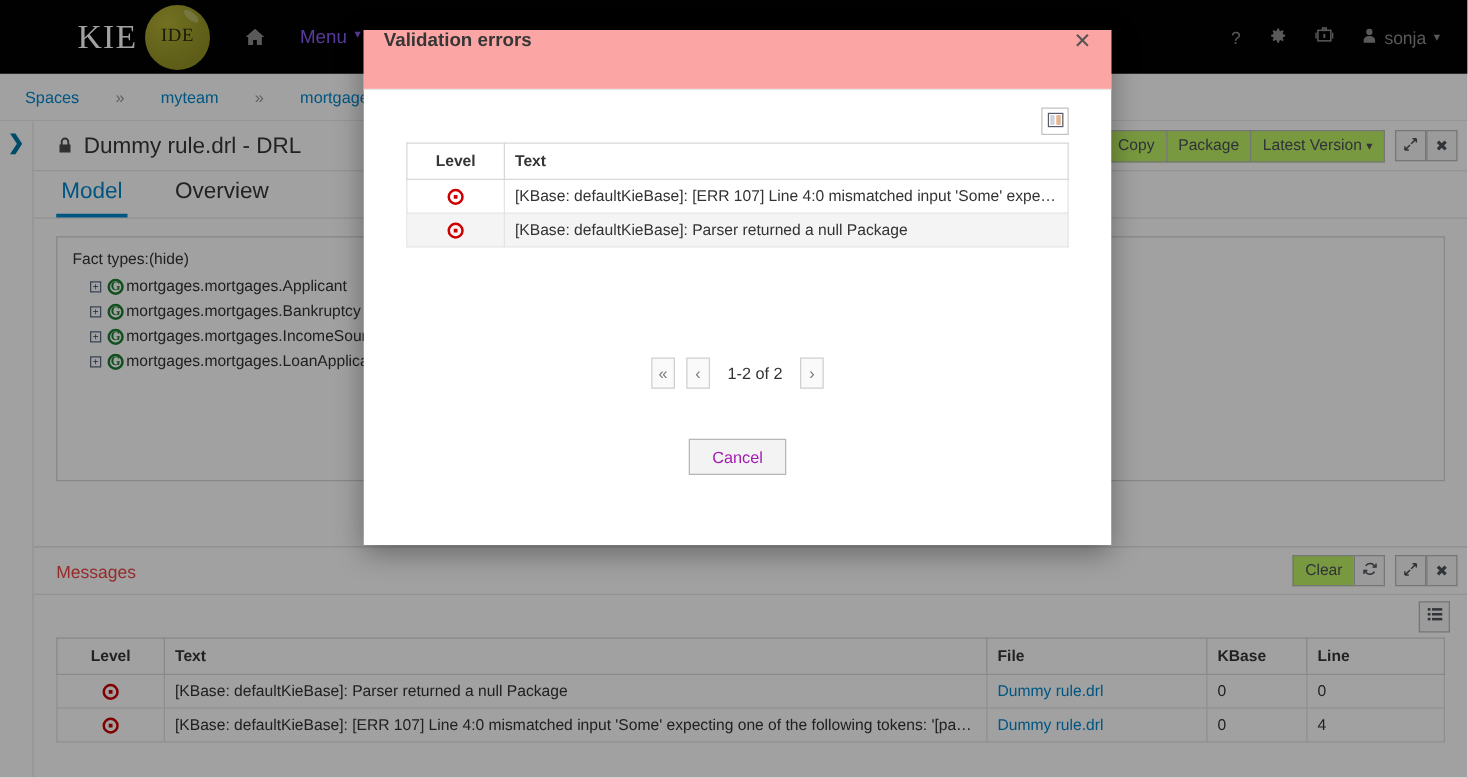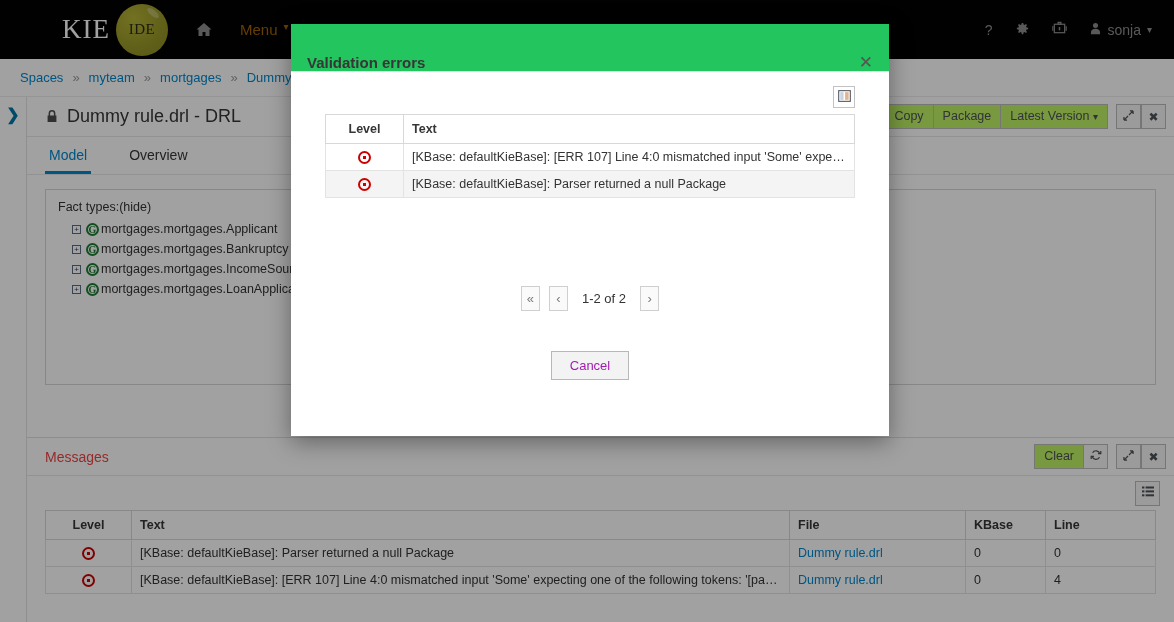--- a/index.html
+++ b/index.html
@@ -34,33 +34,34 @@
   }
   .brand-badge::after{
     content:""; position:absolute; top:6px; left:30px; width:14px; height:6px;
     border-radius:50%; background:rgba(255,255,255,.28); transform:rotate(38deg);
   }
   .brand-badge span {
     font-family: "Liberation Serif", serif;
     font-size: 15px; color: #2c2c12; letter-spacing: .5px;
   }
   .nav-left { display: flex; align-items: center; margin-left: 28px; gap: 28px; }
-  .nav-item { color: #a16207; font-size: 15px; cursor: pointer; display:flex; align-items:flex-start; gap:6px;}
+  .nav-item { color: #8b5cf6; font-size: 15px; cursor: pointer; display:flex; align-items:flex-start; gap:6px;}
   .nav-item svg { display:block; }
   .nav-right { margin-left: auto; display: flex; align-items: center; gap: 22px; padding-right: 22px; }
   .nav-right .ni { color: #8e8e8e; font-size: 14px; cursor: pointer; display:flex; align-items:center; gap:6px; }
   .nav-right .ni.user { font-size: 14px; }
   .caret { font-size: 10px; }
 
   
   .breadcrumb {
     position: absolute; top: 59px; left: 0; right: 0; height: 38px;
     background: #fff; display: flex; align-items: center; padding-left: 20px;
     border-bottom: 1px solid #ededed;
     font-size: 13px;
+    gap: 20px;
   }
   .breadcrumb a { color: #0088ce; text-decoration: none; cursor: pointer; }
   .breadcrumb .sep { color: #9a9a9a; margin: 0 9px; }
 
   
   .workspace { position: absolute; top: 97px; left: 0; right: 0; bottom: 0; background: #fff; }
   .left-rail {
     position: absolute; left: 0; top: 0; width: 27px; bottom: 0;
     background: #fff; border-right: 1px solid #e4e4e4;
     display: flex; justify-content: center; padding-top: 10px;
@@ -88,21 +89,21 @@
   .btn-group .btn:last-child { border-right-width: 1px; }
   .btn-sep { width: 8px; }
   .icon-btn {
     border: 1px solid #bbb; background: #f5f5f5; color: #4d5258;
     width: 25px; height: 25px; display: flex; align-items: center; justify-content: center;
     cursor: pointer; font-size: 12px;
   }
 
   .editor-tabs { height: 38px; display: flex; align-items: flex-end; padding-left: 18px; border-bottom: 1px solid #e8e8e8; }
   .etab {
-    font-size: 14px; color: #363636; padding: 0 4px 8px; margin-right: 34px; cursor: pointer;
+    font-size: 18px; color: #363636; padding: 0 4px 8px; margin-right: 34px; cursor: pointer;
     border-bottom: 3px solid transparent;
   }
   .etab.active { color: #0088ce; border-bottom-color: #0088ce; }
 
   .editor-body { position: absolute; left: 0; right: 0; top: 78px; bottom: 0; padding: 14px 18px; }
   .fact-box {
     border: 1px solid #d6d6d6; background: #fff; height: 196px; padding: 10px 12px;
     font-size: 12.5px; color: #333; overflow: hidden;
   }
   .fact-header { margin-bottom: 5px; }
@@ -156,22 +157,22 @@
     position: absolute; inset: 0; background: rgba(0,0,0,.37); z-index: 50;
   }
 
   
   .modal {
     position: absolute; left: 291px; top: 24px; width: 598px; height: 412px;
     background: #fff; z-index: 60;
     box-shadow: 0 6px 22px rgba(0,0,0,.38);
   }
   .modal-header {
-    height: 48px; background: #22c55e; border-bottom: 1px solid #e3e3e3;
-    display: flex; align-items: flex-end; padding: 0 16px;
+    height: 48px; background: #fca5a5; border-bottom: 1px solid #e3e3e3;
+    display: flex; align-items: flex-start; padding: 0 16px;
   }
   .modal-header h3 { margin: 0; font-size: 15px; font-weight: bold; color: #363636; }
   .modal-close {
     margin-left: auto; color: #555; font-size: 17px; cursor: pointer; line-height: 1;
   }
   .modal-body { position: relative; padding: 14px 34px 0 34px; }
   .modal-toolrow { display: flex; justify-content: flex-end; margin-bottom: 6px; }
   .pager { display: flex; align-items: center; justify-content: center; gap: 9px; margin-top: 88px; }
   .pg-btn {
     width: 19px; height: 25px; border: 1px solid #cfcfcf; background: #fafafa;

